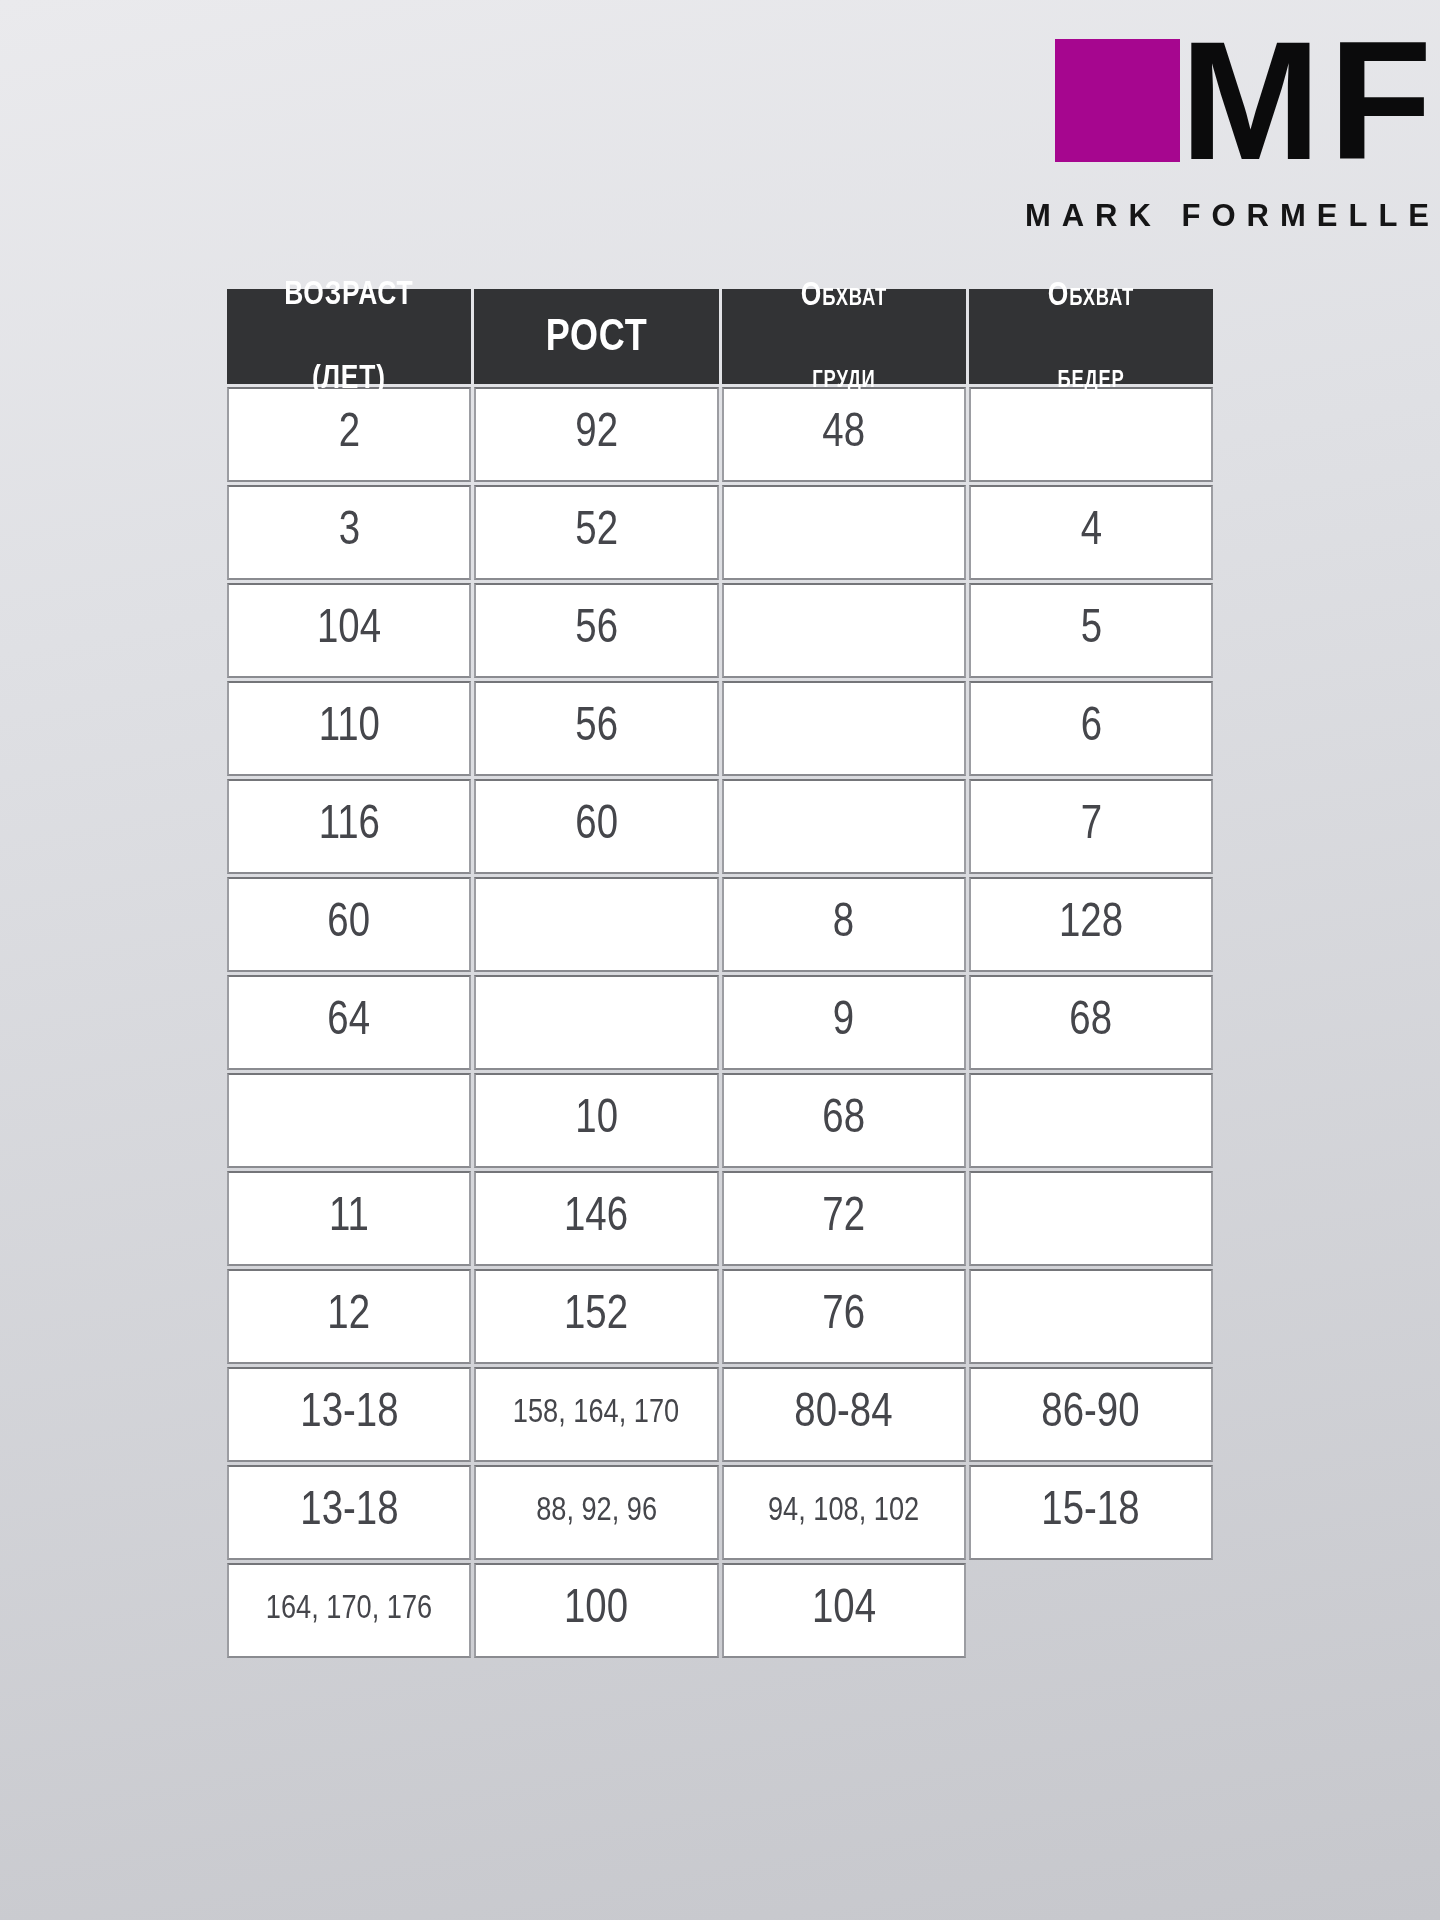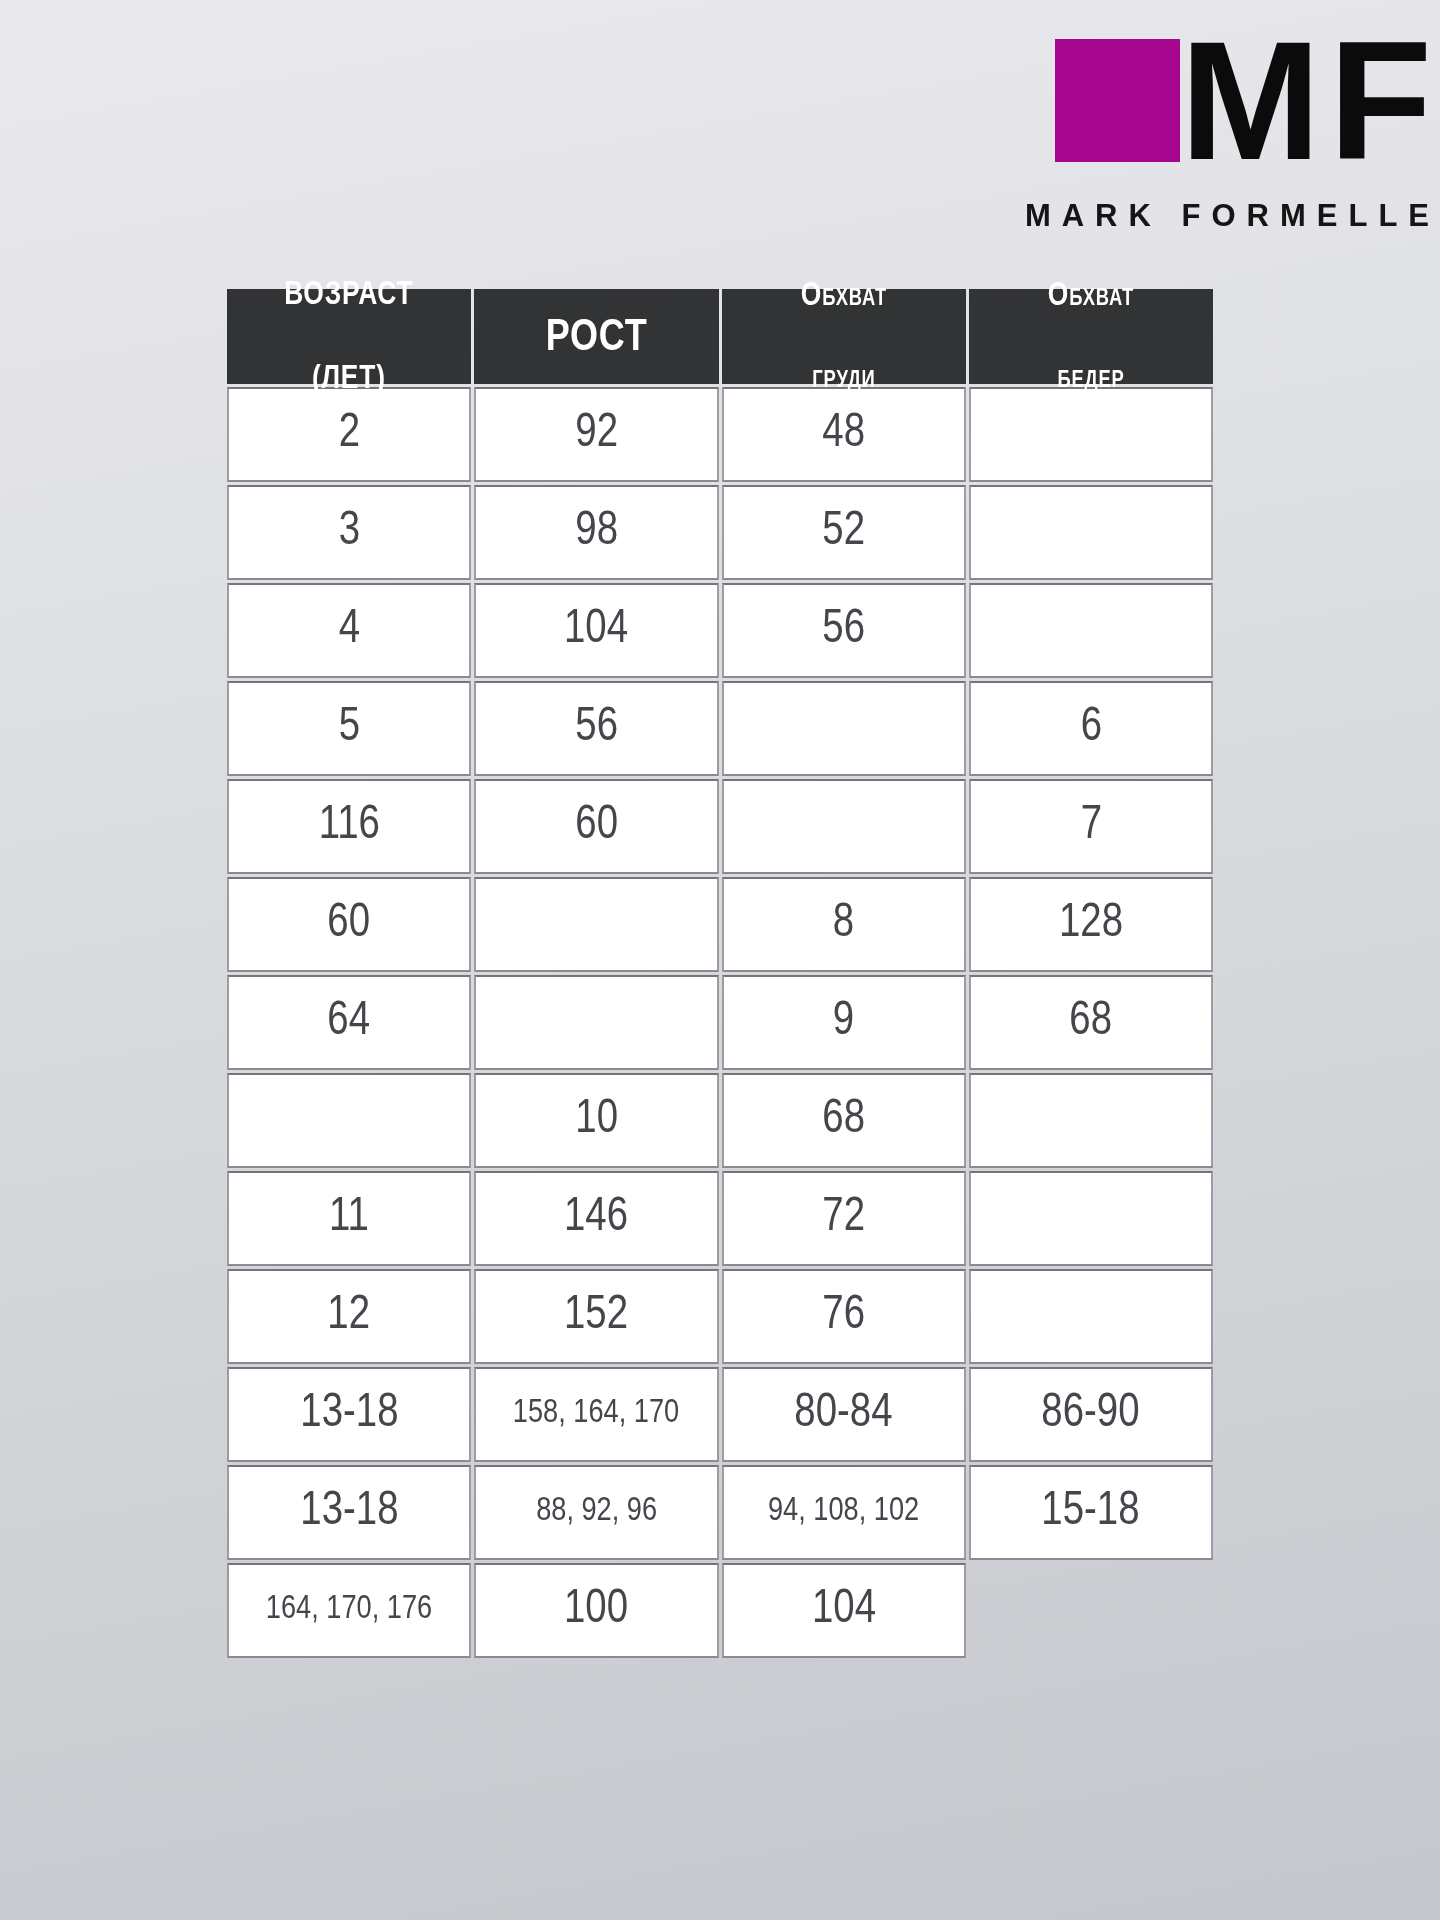--- a/index.html
+++ b/index.html
@@ -141,40 +141,40 @@
         <span class="t">92</span>
       </div>
       <div class="cell dcell">
         <span class="t">48</span>
       </div>
       <div class="cell dcell"></div>
       <div class="cell dcell">
         <span class="t">3</span>
       </div>
       <div class="cell dcell">
-        <span class="t">98</span>
-      </div>
-      <div class="cell dcell">
         <span class="t">52</span>
       </div>
       <div class="cell dcell"></div>
       <div class="cell dcell">
         <span class="t">4</span>
       </div>
       <div class="cell dcell">
         <span class="t">104</span>
       </div>
       <div class="cell dcell">
         <span class="t">56</span>
       </div>
       <div class="cell dcell"></div>
       <div class="cell dcell">
         <span class="t">5</span>
       </div>
       <div class="cell dcell">
+        <span class="t">110</span>
+      </div>
+      <div class="cell dcell">
         <span class="t">56</span>
       </div>
       <div class="cell dcell"></div>
       <div class="cell dcell">
         <span class="t">6</span>
       </div>
       <div class="cell dcell">
         <span class="t">116</span>
       </div>
       <div class="cell dcell">

